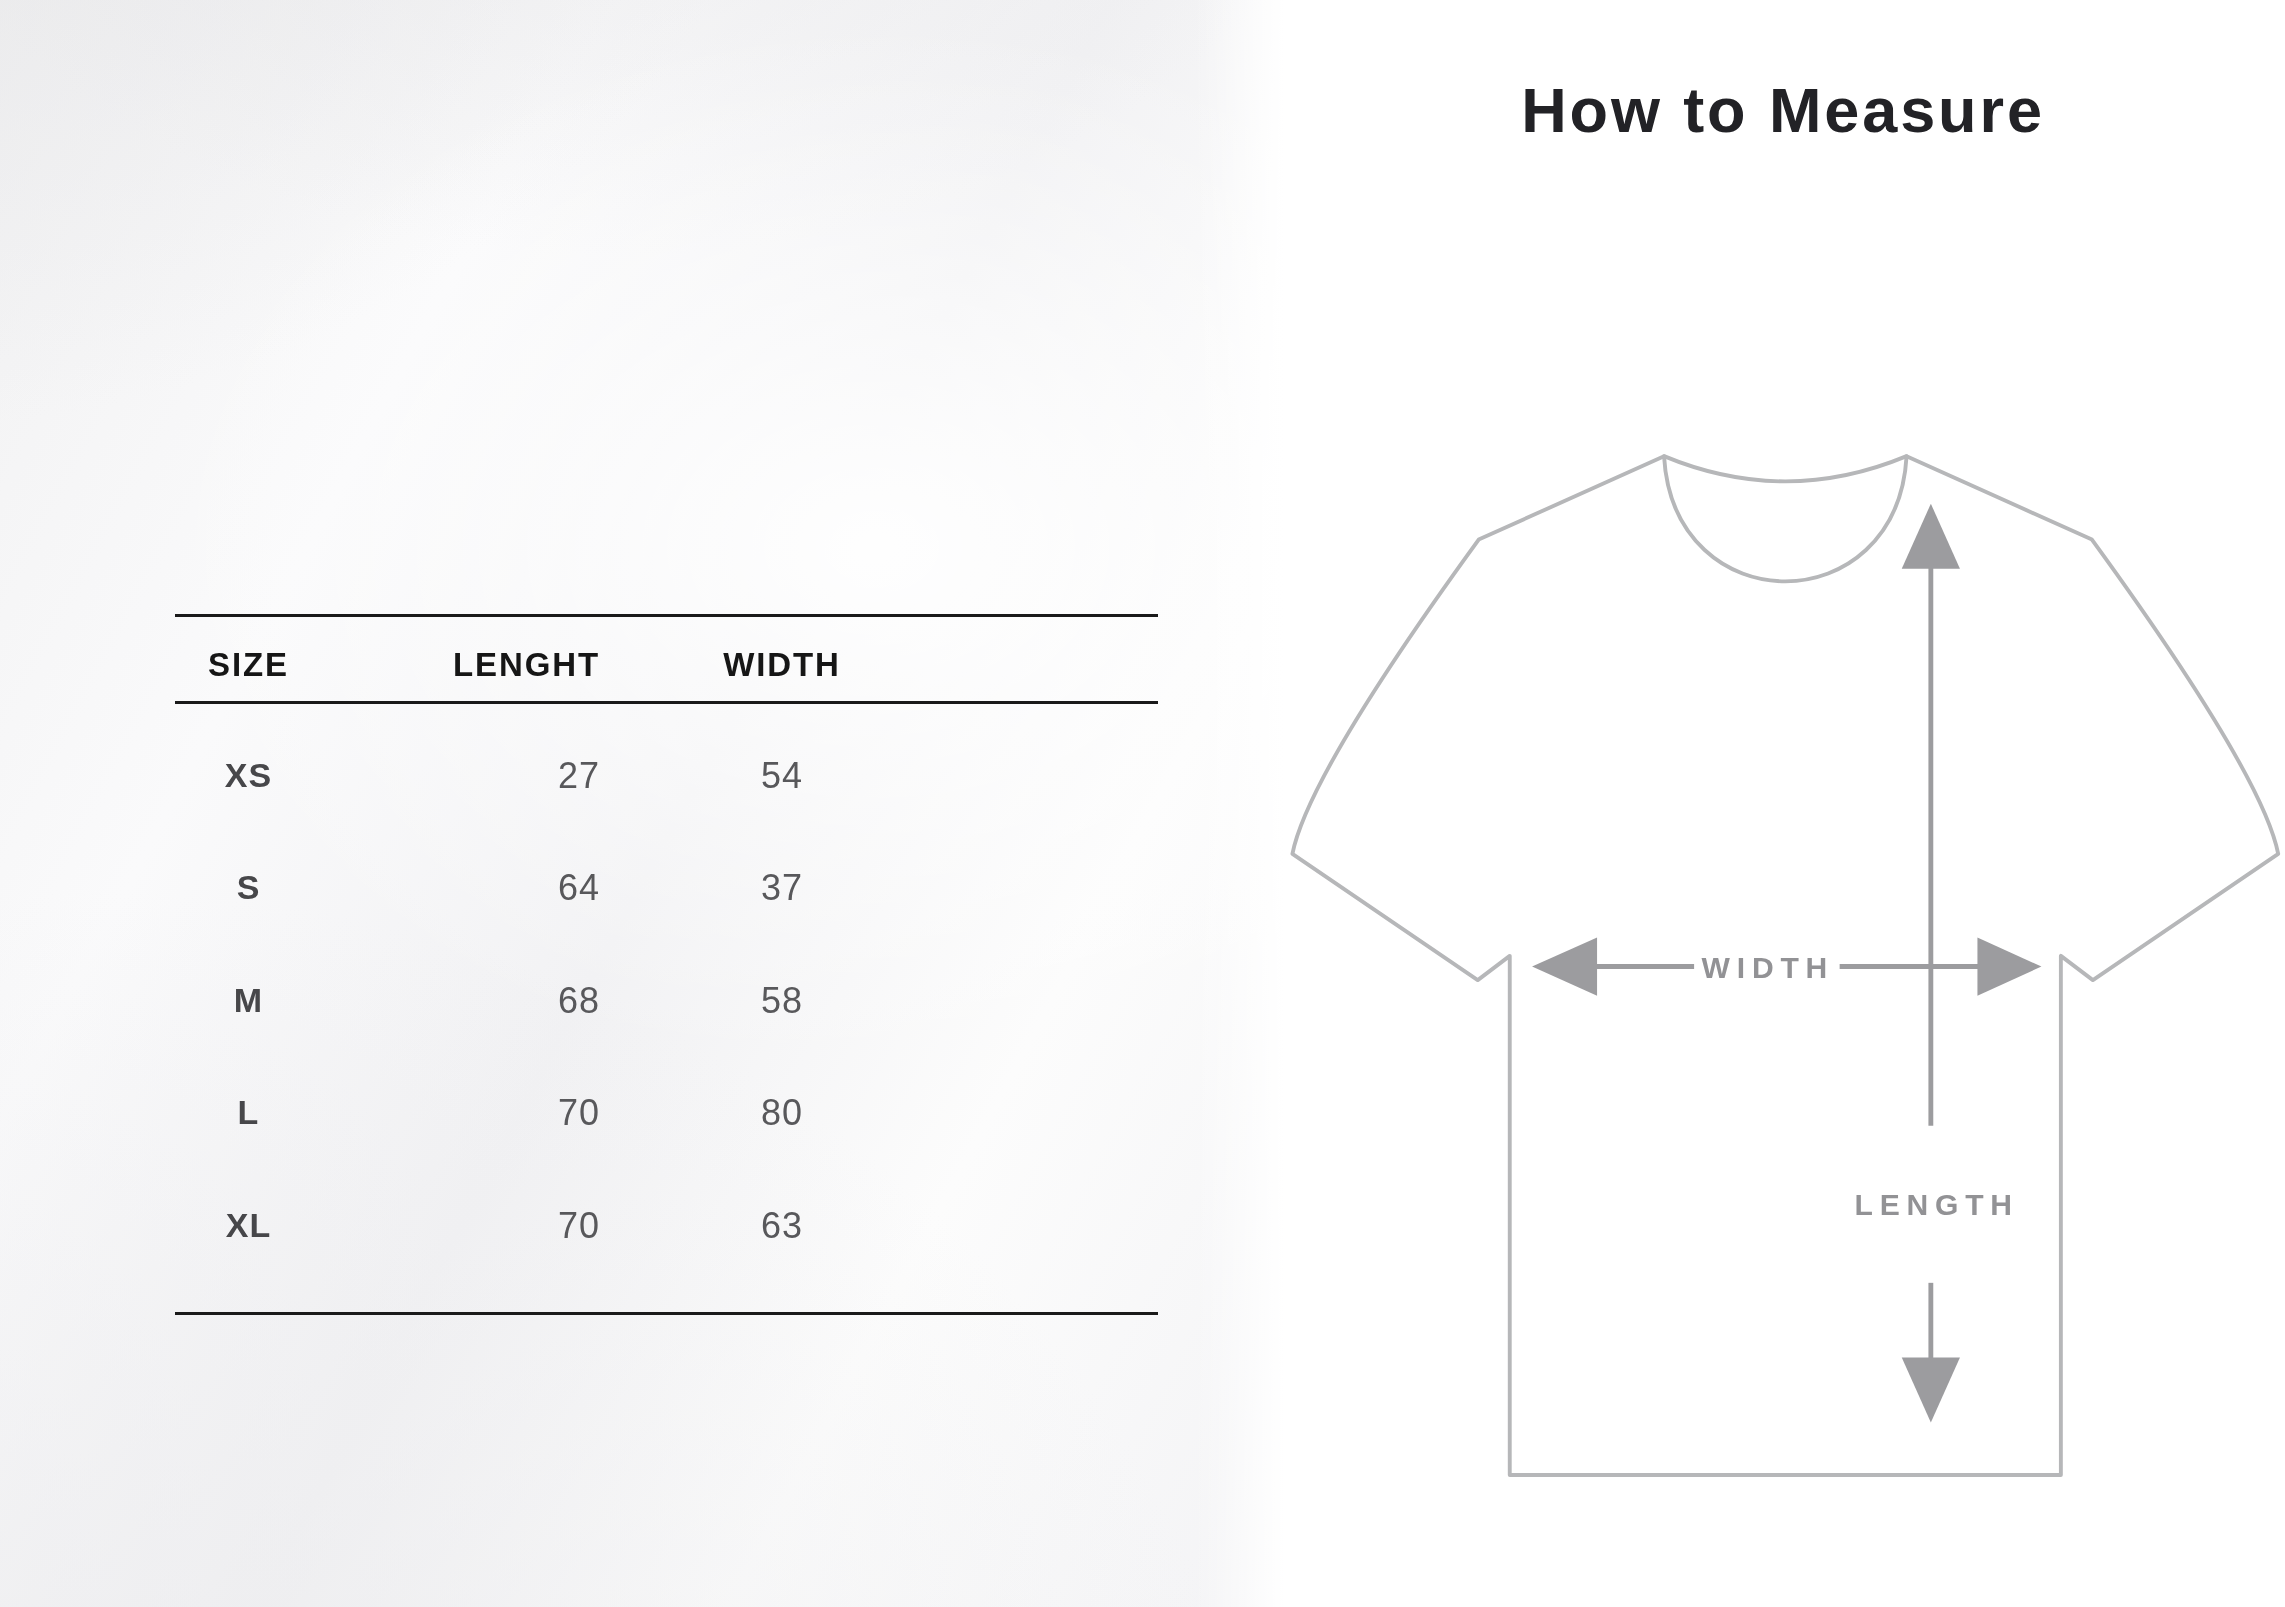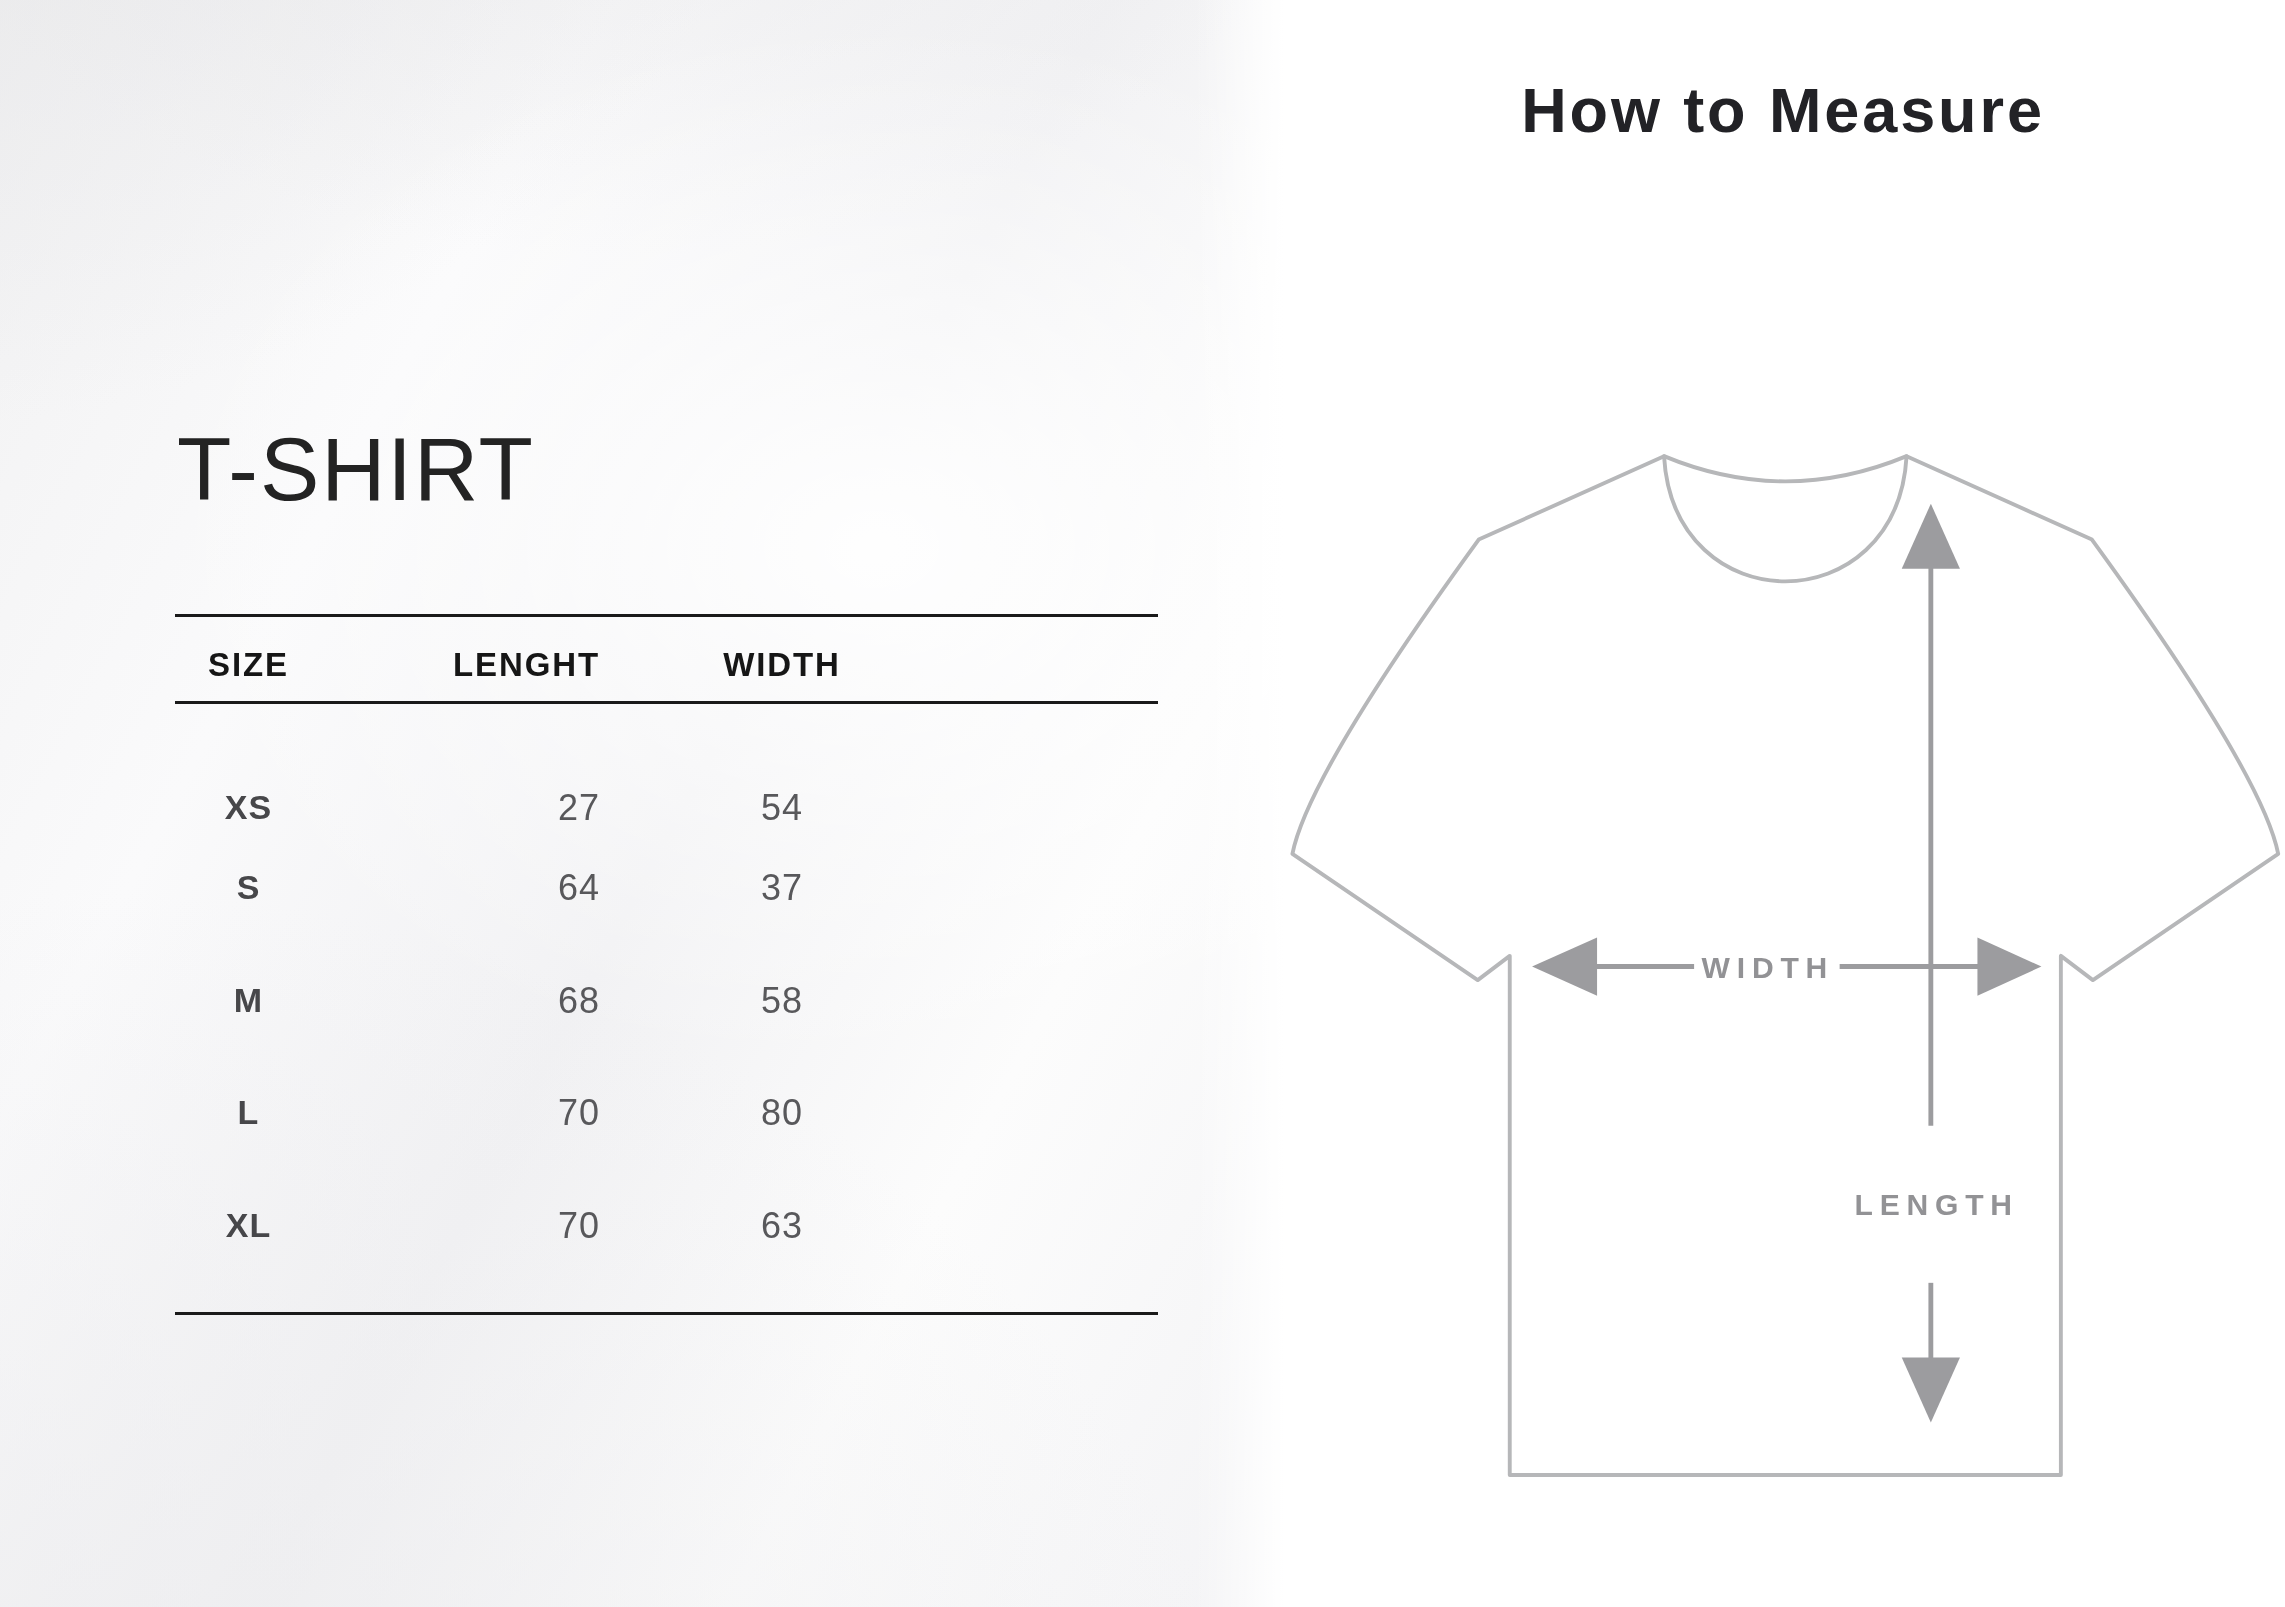--- a/index.html
+++ b/index.html
@@ -42,21 +42,21 @@
   #rule-bottom{top:698px;height:2.9px;}
   .t-row{position:absolute;left:0;width:983px;height:43px;}
   .t-cell{position:absolute;top:0;height:43px;line-height:43px;text-align:center;}
   .c1{left:0;width:147px;text-align:center;}
   .c2{left:231px;width:194px;text-align:right;}
   .c3{left:510px;width:194px;}
   #header-row{top:29px;}
   #header-row .t-cell{font-size:33px;font-weight:700;letter-spacing:1.9px;color:#161616;}
   .data-row .c1{font-size:34px;font-weight:700;letter-spacing:1px;color:#47474a;}
   .data-row .c2,.data-row .c3{font-size:36px;font-weight:400;letter-spacing:1px;color:#58585b;}
-  #row-0{top:140px;margin-top:32px;} #row-1{top:252px;} #row-2{top:365px;} #row-3{top:477px;} #row-4{top:590px;}
+  #row-0{top:140px;} #row-1{top:252px;} #row-2{top:365px;} #row-3{top:477px;} #row-4{top:590px;}
   
   #right-panel{position:absolute;left:1284px;top:0;width:1001px;height:1608px;background:#ffffff;}
   #measure-heading{
     position:absolute;left:1281px;top:62px;width:1004px;
     text-align:center;
     font-size:63px;line-height:97px;font-weight:700;
     letter-spacing:2.9px;color:#222226;white-space:nowrap;
   }
   #diagram-svg{position:absolute;left:0;top:0;width:2285px;height:1608px;pointer-events:none;}
   .shirt-line{fill:none;stroke:#b6b7b9;stroke-width:4px;stroke-linejoin:round;stroke-linecap:round;}
@@ -68,21 +68,20 @@
     font-size:31px;font-weight:700;letter-spacing:7px;
     fill:#929295;text-anchor:middle;
   }
 </style>
 </head>
 <body>
 
 <div id="canvas">
 
   <div id="left-panel">
-    <div id="subtitle">T-SHIRT</div>
 
     <div id="size-table">
       <div class="rule" id="rule-top"></div>
 
       <div class="t-row" id="header-row">
         <div class="t-cell c1">SIZE</div>
         <div class="t-cell c2">LENGHT</div>
         <div class="t-cell c3">WIDTH</div>
       </div>
 

